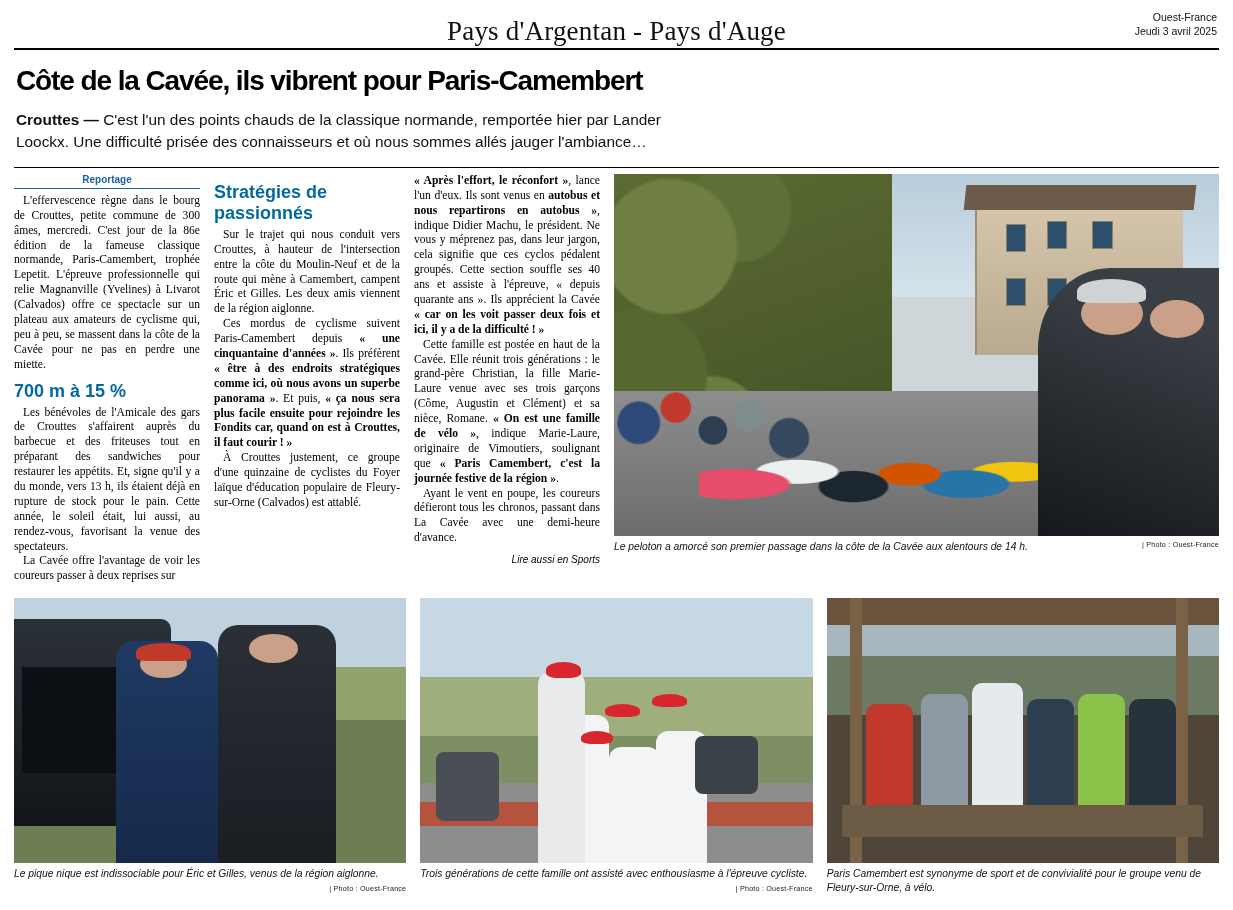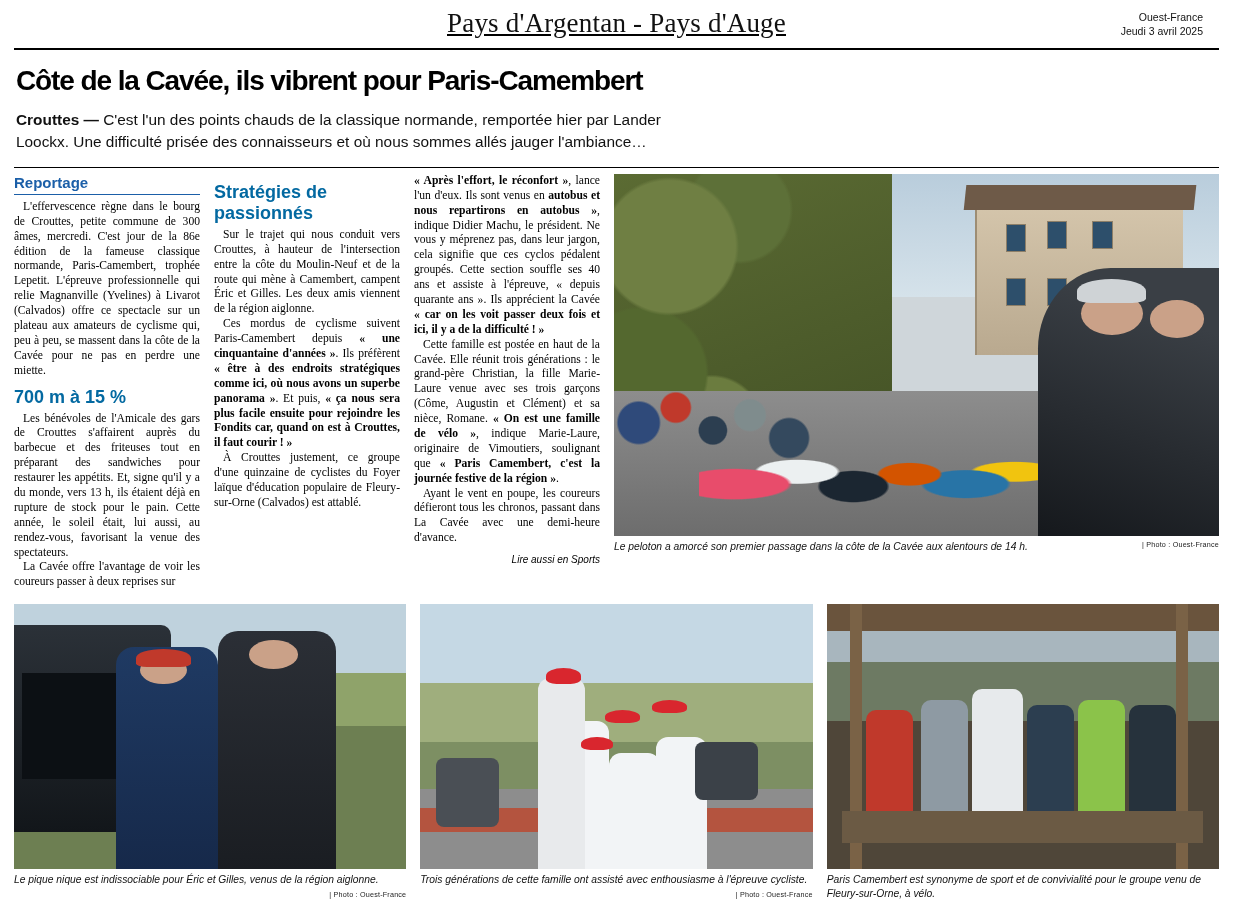--- a/index.html
+++ b/index.html
@@ -22,33 +22,32 @@
     padding: 0 14px;
   }
 
   
   .masthead {
     position: relative;
     height: 46px;
     display: flex;
     align-items: flex-start;
     justify-content: center;
-    padding-top: 8px;
+    padding-top: 16px;
     box-sizing: border-box;
-    text-decoration: underline;
   }
   .masthead-title {
     font-family: "Liberation Serif", serif;
     font-size: 27px;
     letter-spacing: 0.2px;
     color: #111;
   }
   .masthead-right {
     position: absolute;
-    right: 16px;
+    right: 2px;
     top: 10px;
     text-align: right;
     font-family: "Liberation Sans", sans-serif;
     font-size: 10.5px;
     line-height: 1.35;
     color: #111;
   }
   .rule-thick {
     border-top: 2px solid #000;
     margin-top: 2px;
@@ -97,26 +96,27 @@
     line-height: 1.285;
     text-align: justify;
     margin: 0 0 0 0;
     text-indent: 9px;
     hyphens: auto;
   }
   .col .para + .para { margin-top: 0; }
   .section-label {
     font-family: "Liberation Sans", sans-serif;
     font-weight: bold;
-    font-size: 15px;
+    font-size: 10px;
     color: #1b5fa8;
     padding-bottom: 3px;
     border-bottom: 1px solid #1b5fa8;
     margin-bottom: 5px;
     text-indent: 0;
+    text-align: center;
   }
   .subhead {
     font-family: "Liberation Sans", sans-serif;
     font-weight: bold;
     font-size: 18px;
     margin: 8px 0 4px 0;
     text-indent: 0;
     color: #0369a1;
   }
   .bold-quote {

